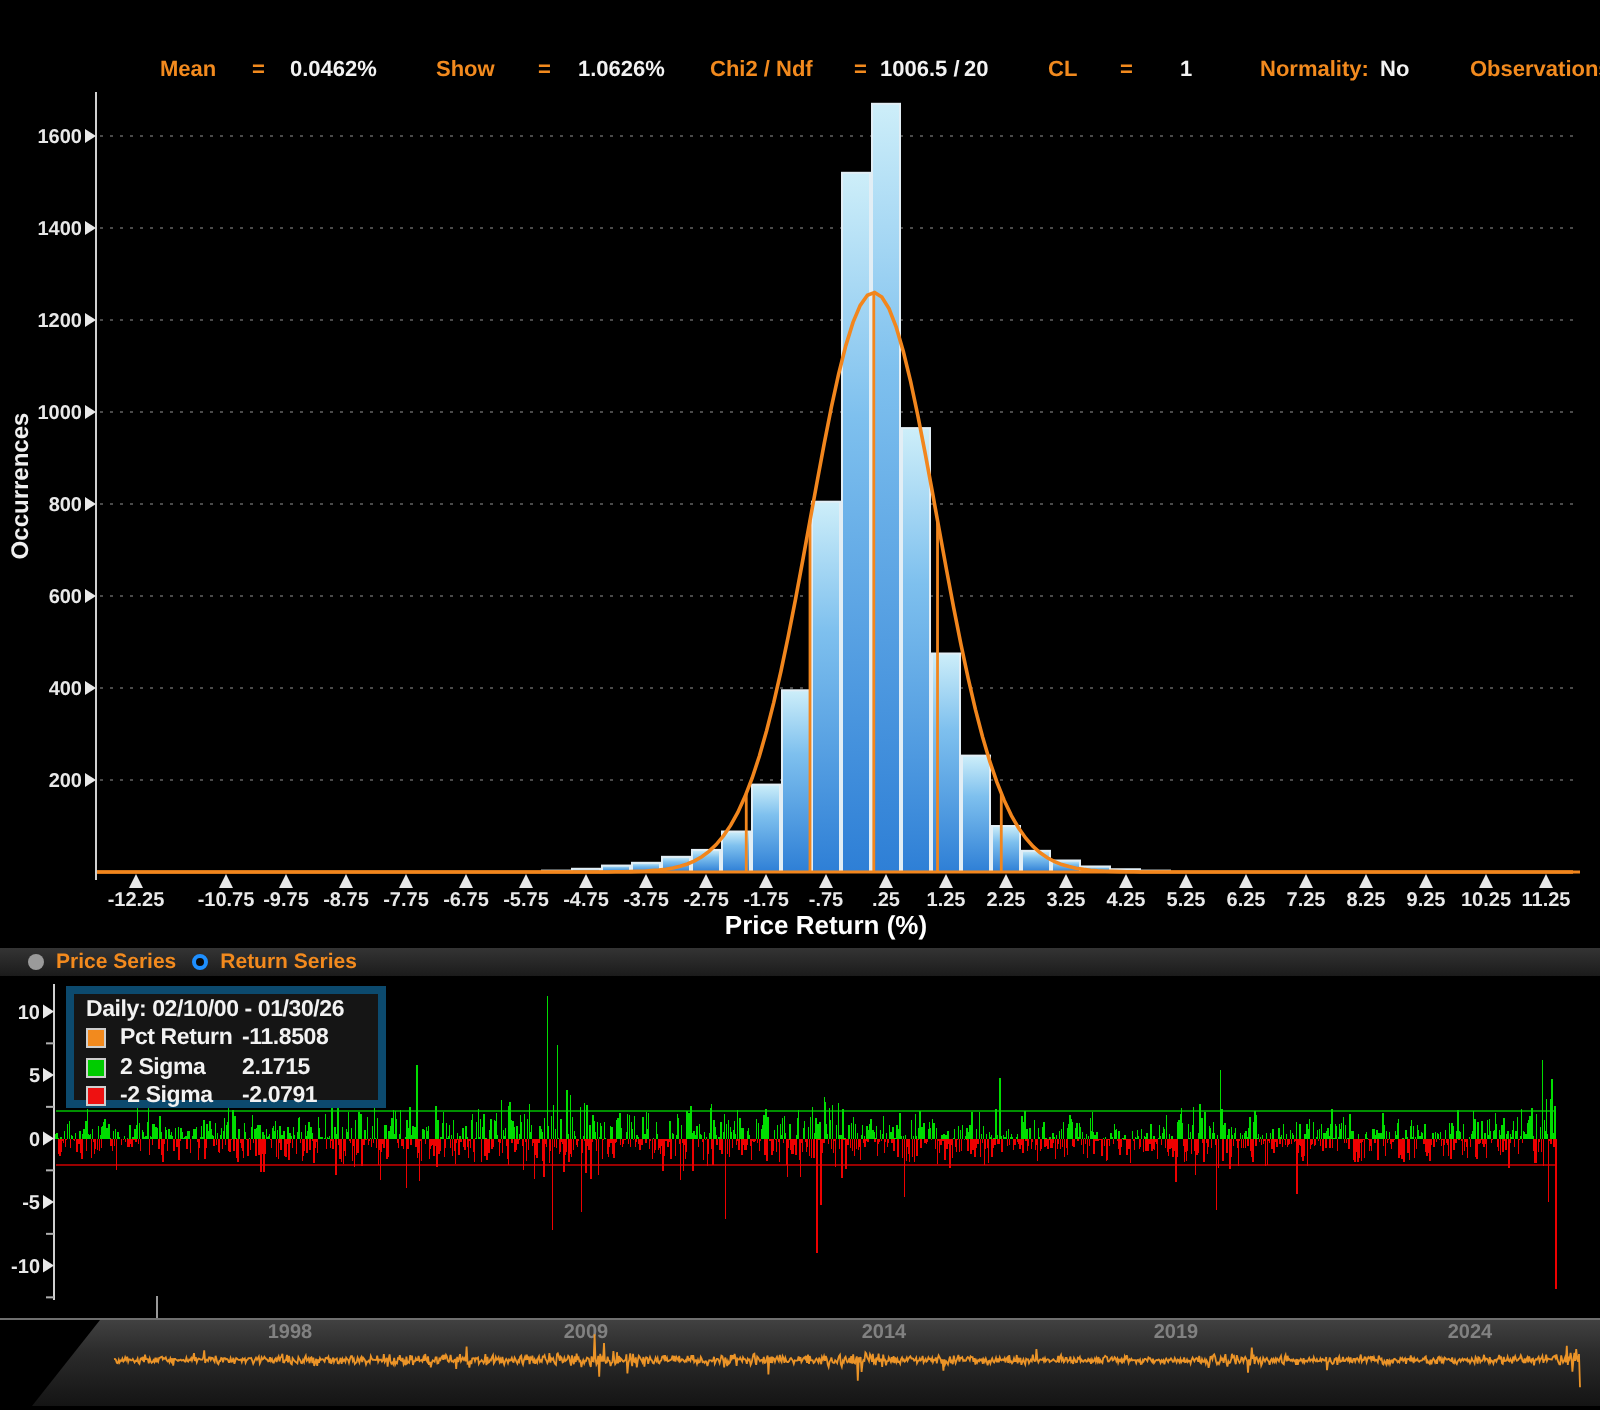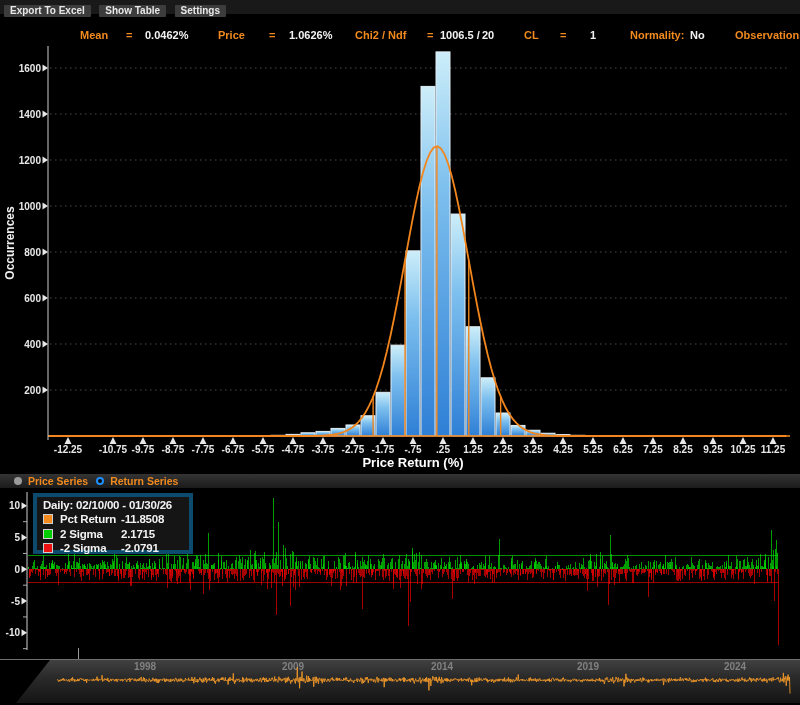--- a/index.html
+++ b/index.html
@@ -40,32 +40,27 @@
   .nav-year{position:absolute;top:661px;width:44px;text-align:center;color:#818181;
             font-size:10px;font-weight:700;z-index:2;}
   
   #chart-svg{position:absolute;left:0;top:0;z-index:5;pointer-events:none;}
 </style>
 </head>
 <body>
 
 <div id="app">
 
-  <div class="toolbar">
-    <span class="tb-btn">Export To Excel</span>
-    <span class="tb-btn">Show Table</span>
-    <span class="tb-btn">Settings</span>
-  </div>
 
 
   <div class="hdr" style="top:29px;margin-left:42px;">
     <span class="amber" style="left:38px">Mean</span>
     <span class="amber" style="left:84px">=</span>
     <span class="white" style="left:103px">0.0462%</span>
-    <span class="amber" style="left:176px">Price</span>
+    <span class="amber" style="left:176px">Show</span>
     <span class="amber" style="left:227px">=</span>
     <span class="white" style="left:247px">1.0626%</span>
     <span class="amber" style="left:313px">Chi2 / Ndf</span>
     <span class="amber" style="left:385px">=</span>
     <span class="white" style="left:398px">1006.5 /</span>
     <span class="white" style="left:440px">20</span>
     <span class="amber" style="left:482px">CL</span>
     <span class="amber" style="left:518px">=</span>
     <span class="white" style="left:548px">1</span>
     <span class="amber" style="left:588px">Normality:</span>

